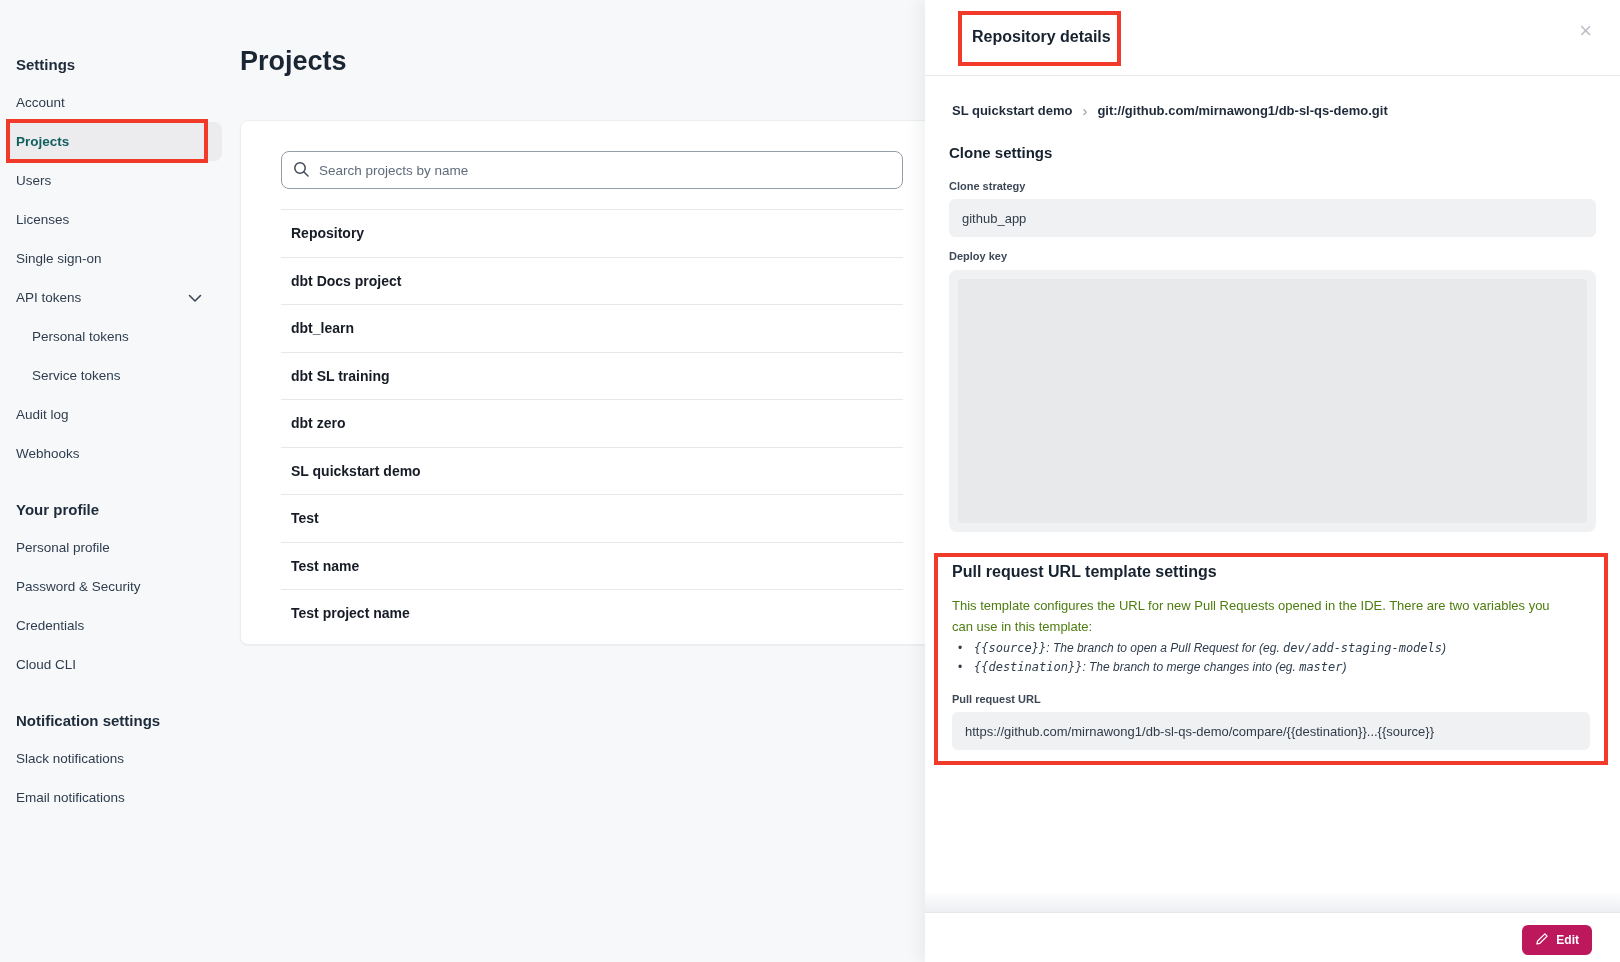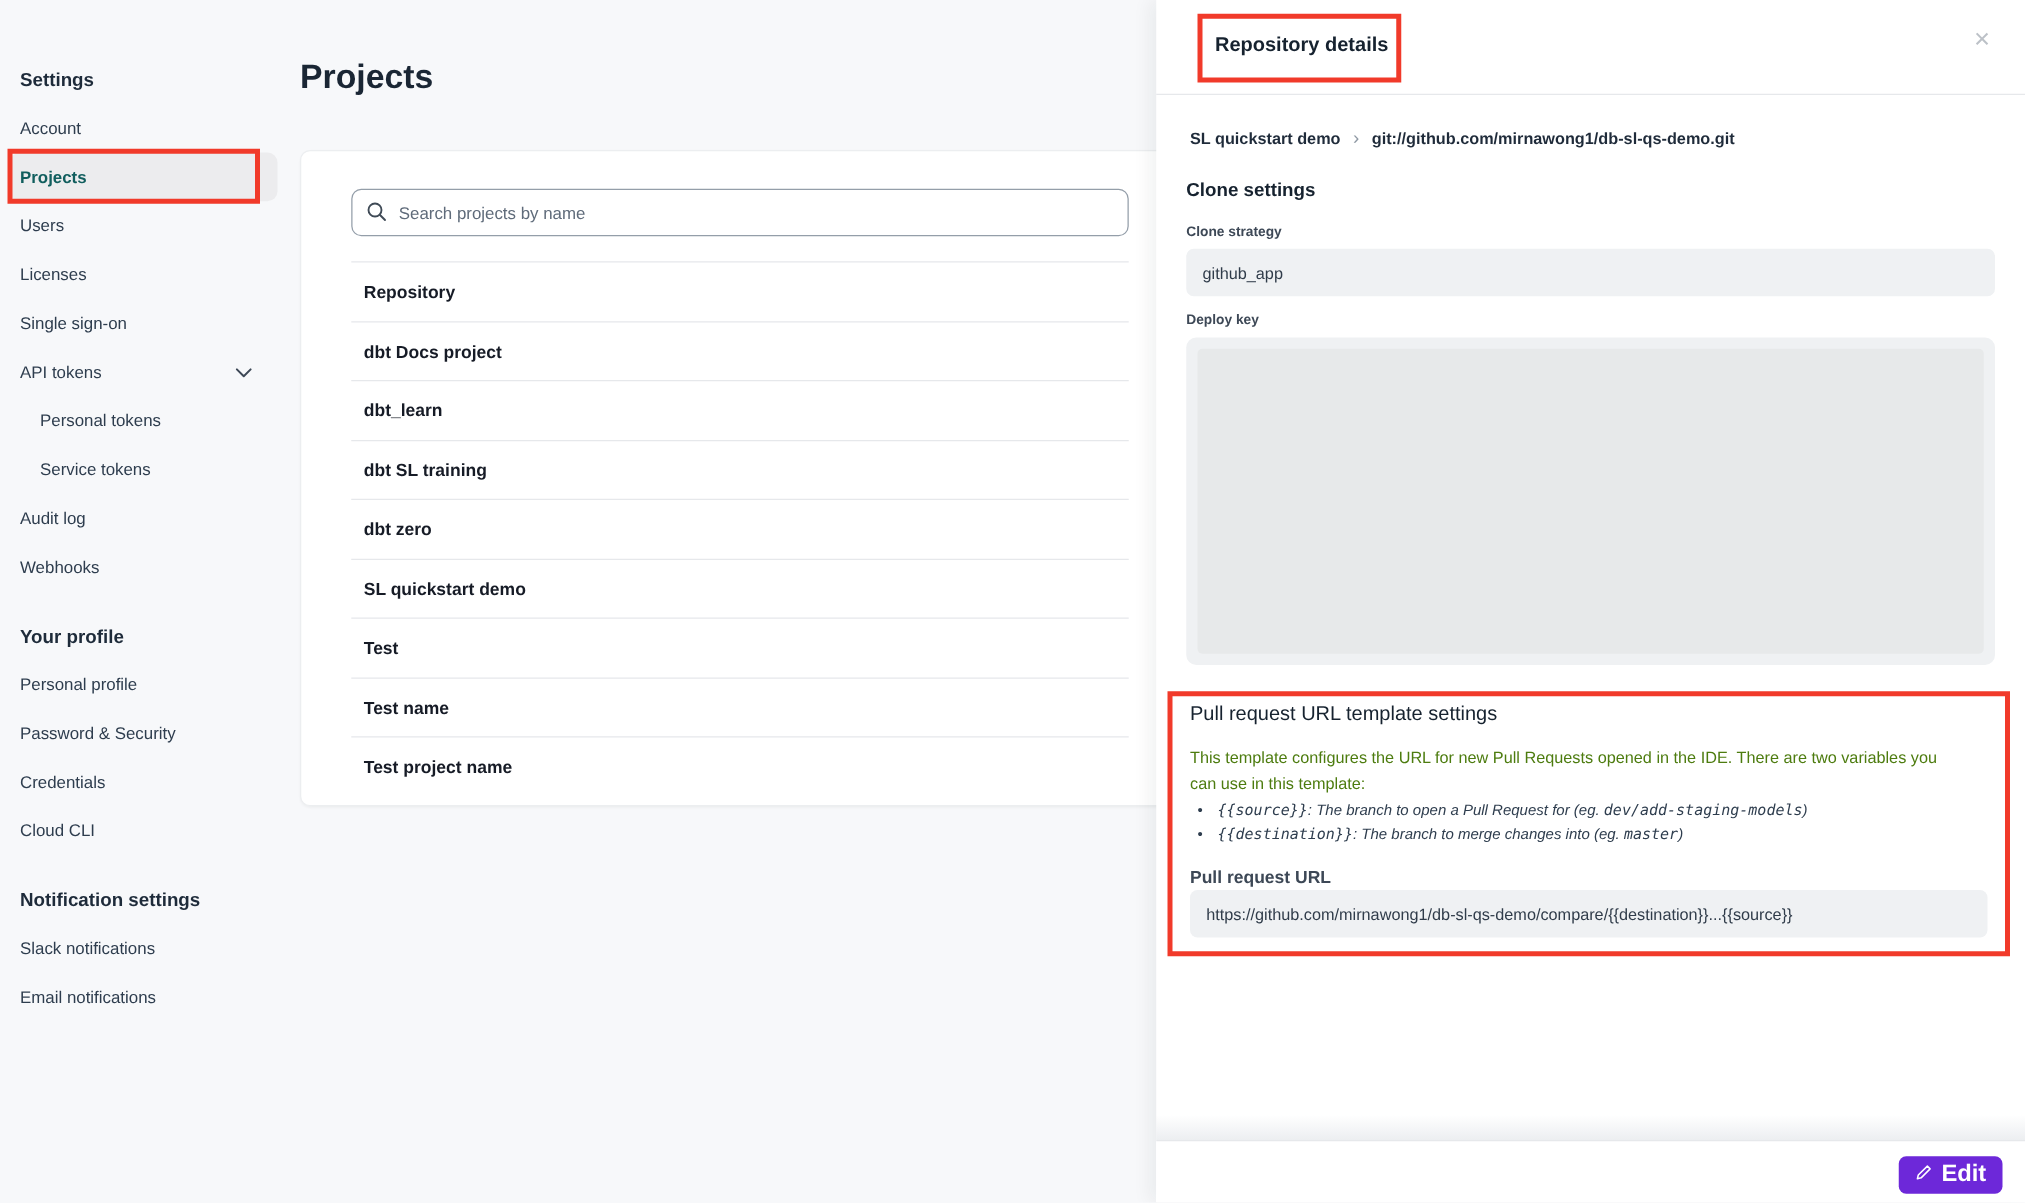--- a/index.html
+++ b/index.html
@@ -77,49 +77,49 @@
     margin-top:7px; height:262px; background:#eff1f3; border-radius:8px; padding:9px;
   }
   .deploy-box-inner { width:100%; height:100%; background:#e7e9ea; border-radius:4px; }
 
   
   .pr-section {
     position:absolute; left:934px; top:553px; width:674px; height:212px;
     border:4px solid #f13a2a; background:transparent; z-index:50;
     padding:6px 14px 0 14px;
   }
-  .pr-heading { font-size:16px; font-weight:normal; color:#16222f; height:20px; }
+  .pr-heading { font-size:16px; font-weight:bold; color:#16222f; height:20px; }
   .pr-desc { margin-top:12px; font-size:13px; color:#4d7c0f; line-height:21px; max-width:620px; }
   .pr-bullets { margin-top:2px; list-style:none; }
   .pr-bullets li {
     position:relative; padding-left:22px; font-size:12px; font-style:italic;
     color:#2e3d4e; line-height:19px;
   }
   .pr-bullets li::before { content:"•"; position:absolute; left:6px; color:#2e3d4e; font-style:normal; }
   .code { font-family:"DejaVu Sans Mono", monospace; font-size:12px; }
-  .pr-url-label { margin-top:16px; font-size:14px; font-weight:bold; color:#3d4856; height:13px; }
+  .pr-url-label { margin-top:16px; font-size:11px; font-weight:bold; color:#3d4856; height:13px; }
   .pr-url-field {
     margin-top:6px; height:38px; background:#eff1f3; border-radius:6px;
     display:flex; align-items:center; padding-left:13px; font-size:13px; color:#303c4a;
   }
 
   
   .panel-footer {
     position:absolute; left:0; bottom:0; width:100%; height:50px;
     background:#fff; border-top:1px solid #e6e8eb;
   }
   .panel-footer::before {
     content:""; position:absolute; left:0; top:-21px; width:100%; height:20px;
     background:linear-gradient(to bottom, rgba(235,237,240,0), rgba(228,231,235,0.7));
     pointer-events:none;
   }
   .edit-button {
-    position:absolute; right:18px; top:12px; height:30px; padding:0 13px;
-    background:#6d28d9; color:#fff; border:none; border-radius:6px;
-    font-size:19px; font-weight:bold; font-family:"Liberation Sans", sans-serif;
+    position:absolute; right:28px; top:12px; height:30px; padding:0 13px;
+    background:#be185d; color:#fff; border:none; border-radius:6px;
+    font-size:12px; font-weight:bold; font-family:"Liberation Sans", sans-serif;
     display:flex; align-items:center; gap:7px; cursor:pointer;
   }
 
   
   .annotation { position:absolute; border:4px solid #f13a2a; background:transparent; z-index:60; pointer-events:none; }
   .anno-projects { left:6px; top:119px; width:202px; height:44px; }
   .anno-repo-details { left:958px; top:11px; width:163px; height:55px; }
 </style>
 </head>
 <body>

